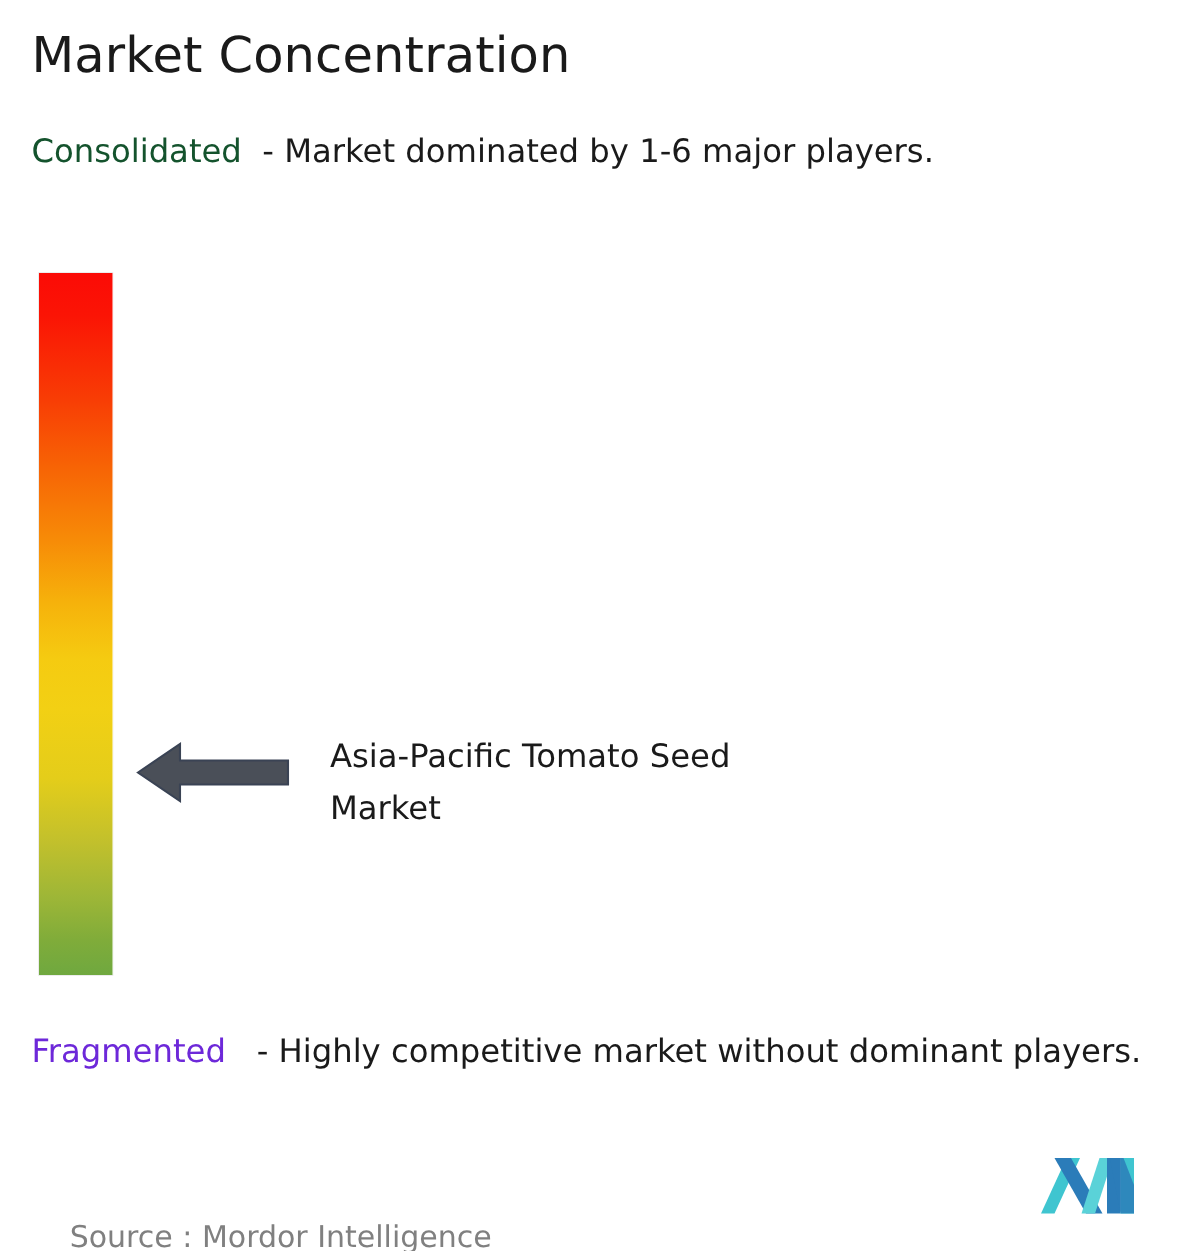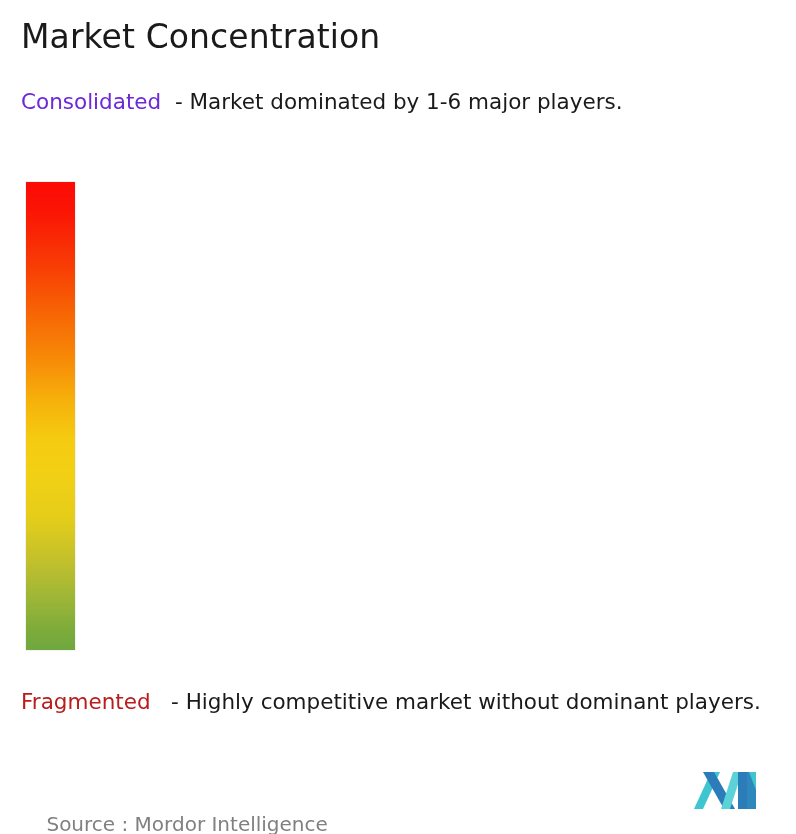--- a/index.html
+++ b/index.html
@@ -46,22 +46,22 @@
     line-height: 31px;
     color: #1a1a1a;
     font-weight: 400;
   }
   .legend-top { top: 86px; }
   .legend-bottom { top: 686px; }
 
   .legend-key {
     font-weight: 400;
   }
-  .key-consolidated { color: #6d28d9; }
-  .key-fragmented  { color: #b91c1c; }
+  .key-consolidated { color: #14532d; }
+  .key-fragmented  { color: #6d28d9; }
   .legend-sep { white-space: pre; }
 
   
   .gradient-bar {
     position: absolute;
     left: 26px;
     top: 182px;
     width: 49px;
     height: 468px;
     background: linear-gradient(
@@ -137,20 +137,31 @@
 <div class="canvas">
 
   <div class="chart-title">Market Concentration</div>
 
   <div class="legend-block legend-top">
     <span class="legend-key key-consolidated">Consolidated</span><span class="legend-sep">  </span><span>- Market dominated by 1-6 major players.</span>
   </div>
 
   <div class="gradient-bar"></div>
 
+  <div class="pointer">
+    <span class="pointer-arrow">
+      <svg width="108" height="58" viewBox="0 0 108 58" aria-hidden="true">
+        <polygon points="4,29 32,10 32,21 104,21 104,37 32,37 32,48" fill="#4a4f58" stroke="#3a4354" stroke-width="1.4" stroke-linejoin="miter"></polygon>
+      </svg>
+    </span>
+    <span class="pointer-label">
+      <span>Asia-Pacific Tomato Seed</span><br>
+      <span>Market</span>
+    </span>
+  </div>
 
   <div class="legend-block legend-bottom">
     <span class="legend-key key-fragmented">Fragmented</span><span class="legend-sep">   </span><span>- Highly competitive market without dominant players.</span>
   </div>
 
   <div class="source-line">
     <span>Source : </span><span class="source-value">Mordor Intelligence</span>
   </div>
 
   <div class="brand-logo">

